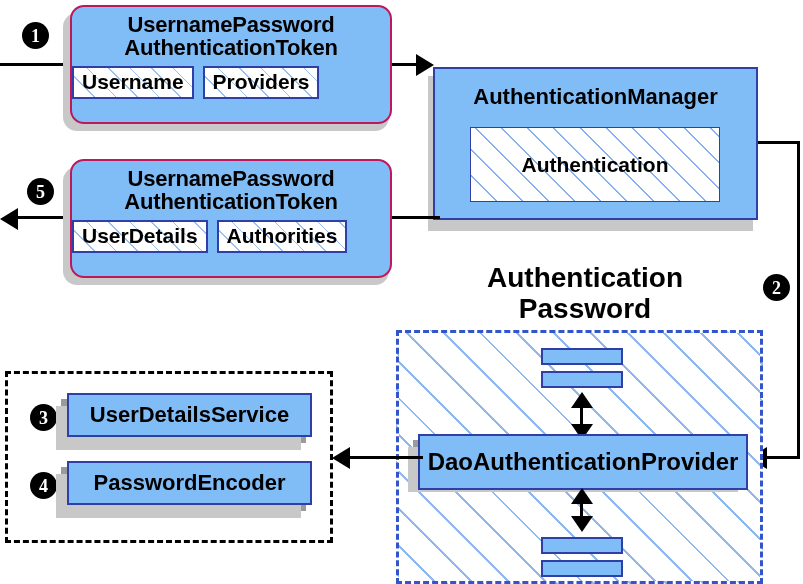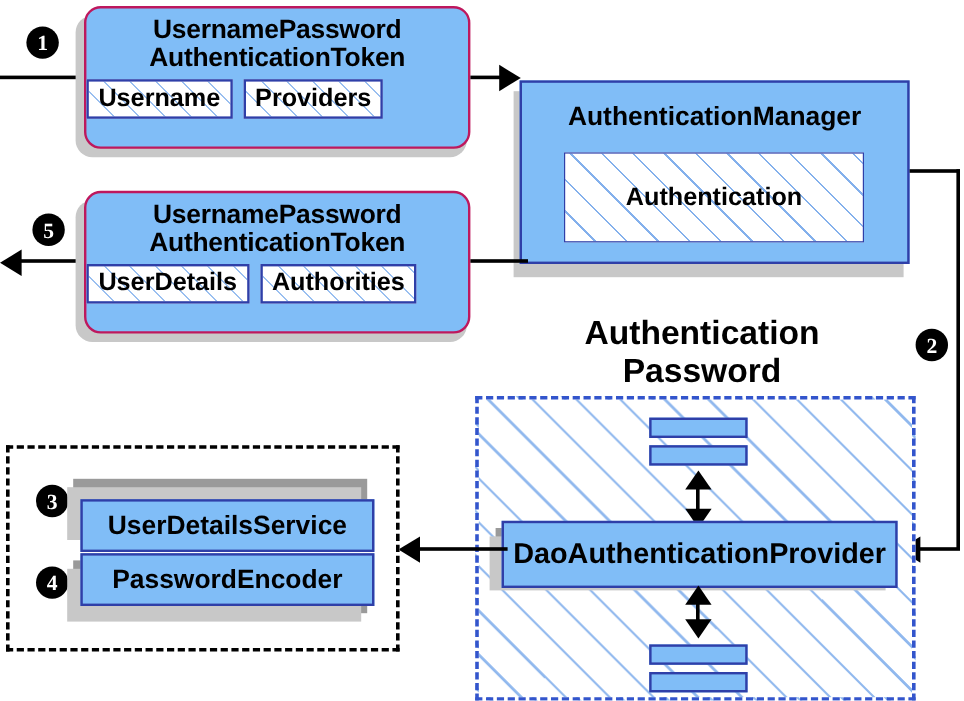--- a/index.html
+++ b/index.html
@@ -252,21 +252,21 @@
   <div class="bar" style="left:541px; top:560px; width:82px; height:17px;"></div>
 
   <div class="hline" style="left:348px; top:456px; width:75px;"></div>
   <div class="arrow-left" style="left:332px; top:447px;"></div>
 
   <div class="dashed-black" style="left:5px; top:371px; width:328px; height:172px;"></div>
 
   <div class="badge" style="left:30px; top:404px;">3</div>
   <div class="shadow2" style="left:61px; top:399px; width:245px; height:44px;"></div>
   <div class="shadow" style="left:56px; top:406px; width:245px; height:44px;"></div>
-  <div class="plain-box" style="left:67px; top:393px; width:245px; height:44px; font-size:22px;margin-top:23px;">
+  <div class="plain-box" style="left:67px; top:393px; width:245px; height:44px; font-size:22px;">
     <span>UserDetailsService</span>
   </div>
 
   <div class="badge" style="left:30px; top:472px;">4</div>
   <div class="shadow2" style="left:61px; top:467px; width:245px; height:44px;"></div>
   <div class="shadow" style="left:56px; top:474px; width:245px; height:44px;"></div>
   <div class="plain-box" style="left:67px; top:461px; width:245px; height:44px; font-size:22px;">
     <span>PasswordEncoder</span>
   </div>
 

